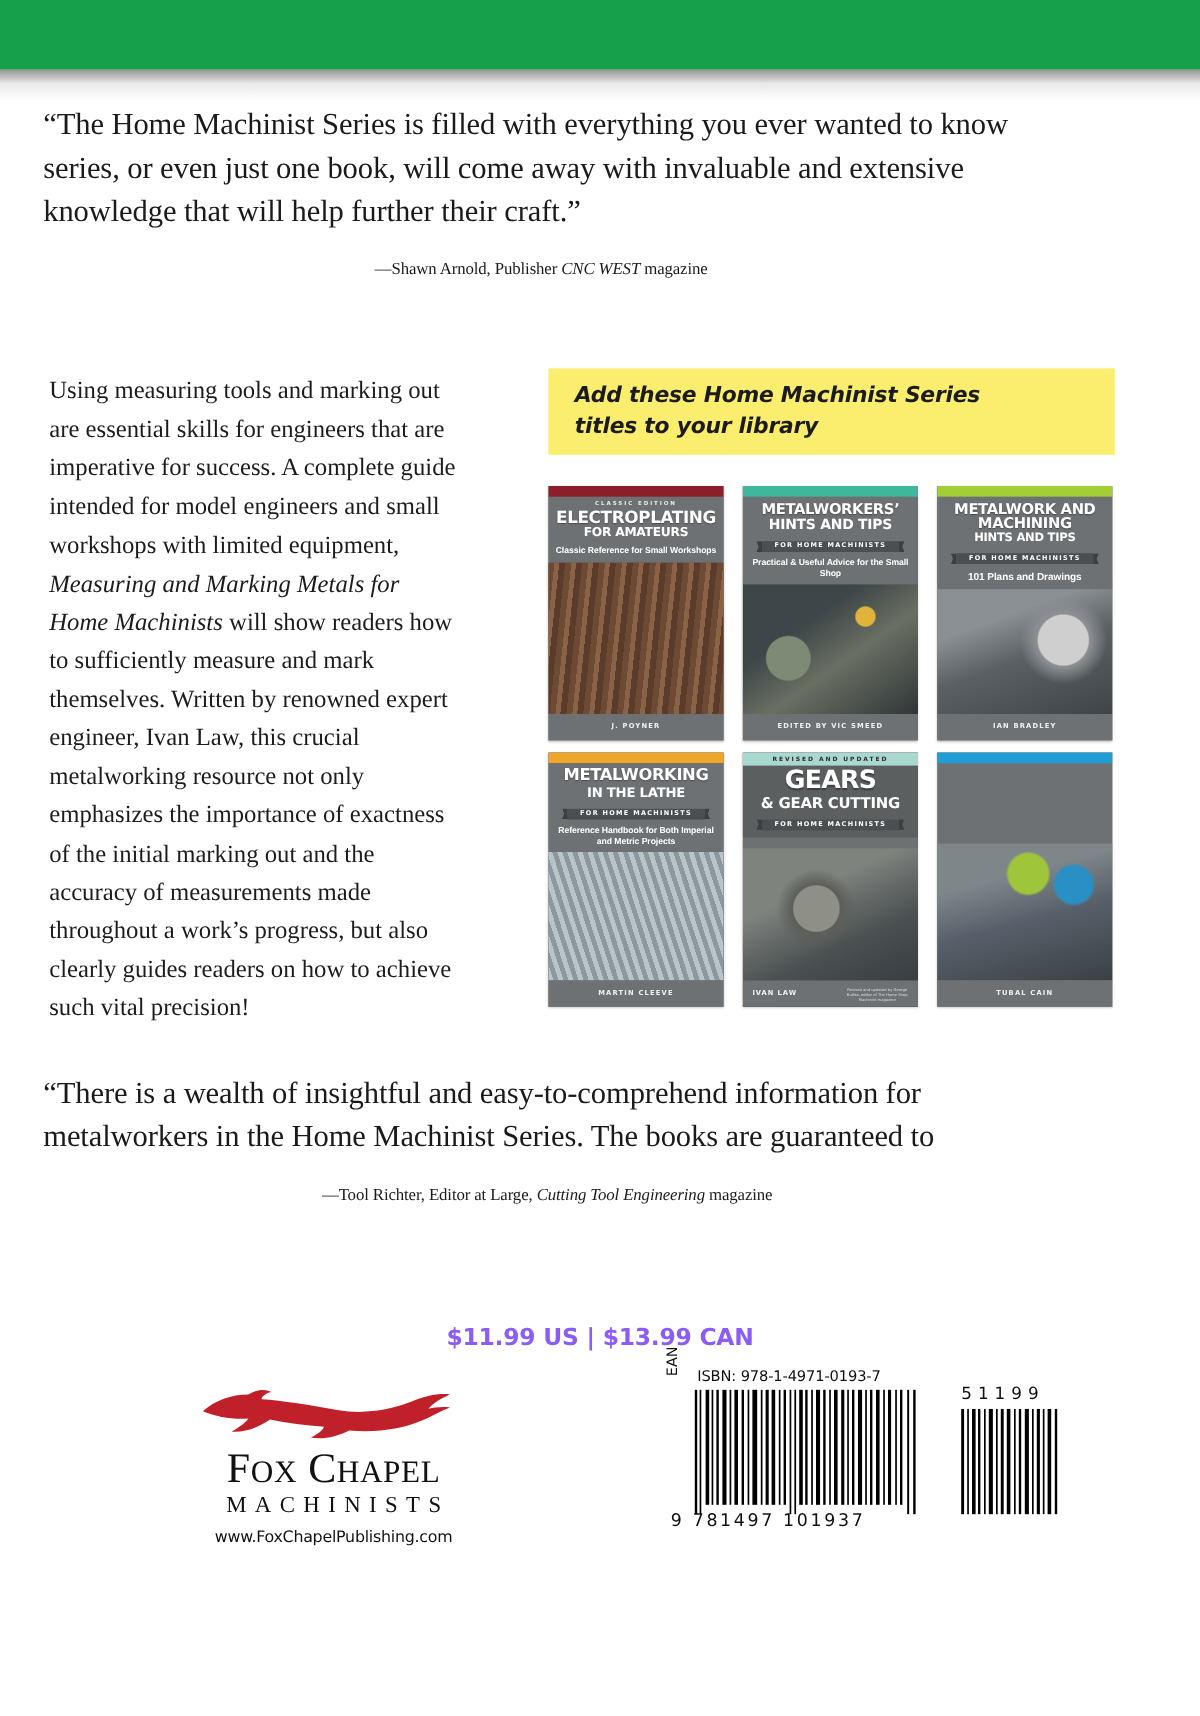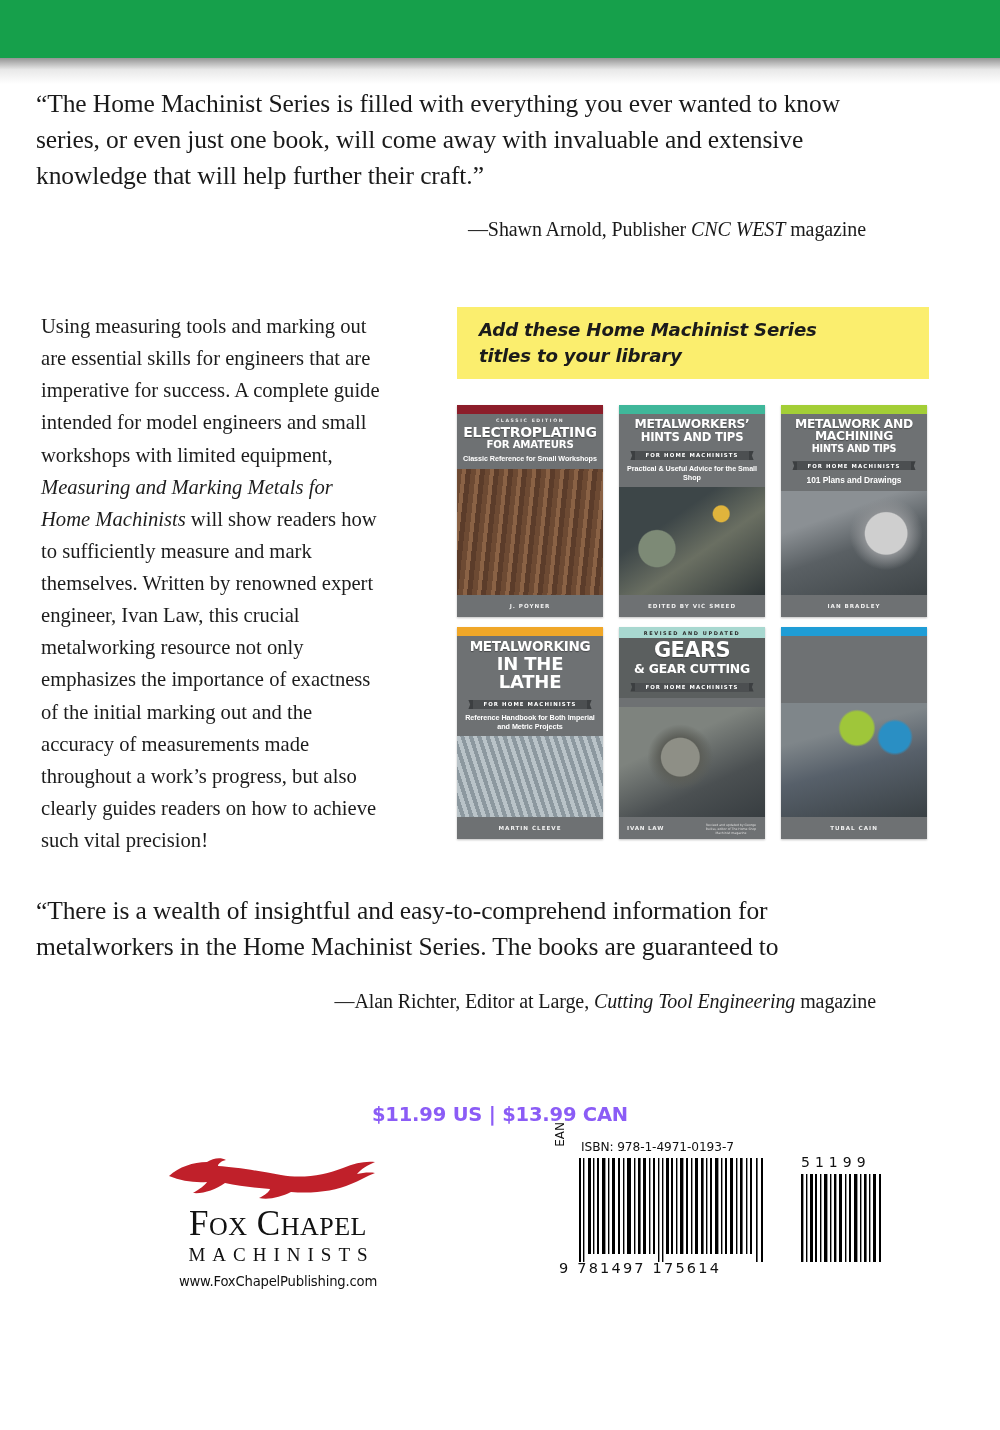--- a/index.html
+++ b/index.html
@@ -11,21 +11,21 @@
 
   
   .top-band{position:absolute;left:0;top:0;width:1000px;height:58px;background:#16a04b;}
   .top-shadow{position:absolute;left:0;top:58px;width:1000px;height:26px;
     background:linear-gradient(to bottom, rgba(60,60,60,.55), rgba(130,130,130,.18) 45%, rgba(255,255,255,0));}
 
   
   .quote{position:absolute;font-family:"Liberation Serif", serif;font-size:25.5px;line-height:1.42;
     color:#1a1a1a;letter-spacing:-0.1px;}
   .quote-1{left:36px;top:86px;width:830px;}
-  .attrib{font-size:20px;text-align:right;margin-top:20px;}
+  .attrib{font-size:14px;text-align:center;margin-top:20px;}
   .attrib i{font-style:italic;}
 
   .quote-2{left:36px;top:893px;width:840px;}
   .quote-2 .attrib{margin-top:22px;}
 
   .q-hang{padding-left:14px;text-indent:-14px;}
 
   
   .body-copy{position:absolute;left:41px;top:310px;width:340px;
     font-family:"Liberation Serif", serif;font-size:20.6px;line-height:1.56;color:#1c1c1c;}
@@ -185,21 +185,21 @@
     <div class="author">
         <span>IAN BRADLEY</span>
       </div>
   </div>
 
   <div class="book">
     <div class="topbar" style="background:#f0a728"></div>
     <div class="photo ph-screw" style="top:82px;height:108px;"></div>
     <div class="head">
       <div class="title t2" style="font-size:13.6px">METALWORKING</div>
-      <div class="subtitle" style="font-size:18px">IN THE LATHE</div>
+      <div class="subtitle" style="font-size:11px">IN THE LATHE</div>
       <div class="ribbon">FOR HOME MACHINISTS</div>
       <div class="tagline">Reference Handbook for Both Imperial and Metric Projects</div>
     </div>
     <div class="author">
         <span>MARTIN CLEEVE</span>
       </div>
   </div>
 
   <div class="book">
     <div class="topbar" style="background:#a8d8d0;height:16px"></div>
@@ -224,21 +224,21 @@
     <div class="author">
         <span>TUBAL CAIN</span>
       </div>
   </div>
 
 </div>
 
 <div class="quote quote-2">
   <div class="q-hang">“There is a wealth of insightful and easy-to-comprehend information for</div>
   <div>metalworkers in the Home Machinist Series. The books are guaranteed to</div>
-  <div class="attrib"><span>—Alan Richter, Editor at Large, </span><i>Cutting Tool Engineering</i><span> magazine</span></div>
+  <div class="attrib"><span>—Tool Richter, Editor at Large, </span><i>Cutting Tool Engineering</i><span> magazine</span></div>
 </div>
 
 <div class="price">$11.99 US | $13.99 CAN</div>
 
 <div class="logo">
   <svg class="fox" viewBox="0 0 230 62">
     <path fill="#c0202a" d="M6 28 C16 19, 30 14, 44 14 C50 10, 58 9, 63 12 C58 13, 55 16, 55 18
       C72 19, 96 23, 118 27 C140 31, 162 27, 180 20 C192 15, 202 13, 212 14
       C205 17, 198 21, 194 26 C199 25, 206 24, 212 25 C204 28, 196 33, 188 36
       C172 43, 150 46, 128 44 C118 49, 106 52, 96 50 C102 47, 106 44, 107 41
@@ -289,21 +289,21 @@
       <rect x="148" y="0" width="2" height="96"></rect>
         <rect x="153" y="0" width="3" height="96"></rect>
       <rect x="159" y="0" width="1.4" height="96"></rect>
         <rect x="163" y="0" width="2.6" height="96"></rect>
       <rect x="169" y="0" width="1.4" height="96"></rect>
         <rect x="173" y="0" width="2" height="96"></rect>
       <rect x="179" y="0" width="1.6" height="104"></rect>
         <rect x="184" y="0" width="2" height="104"></rect>
     </g>
   </svg>
-  <div class="digits-main">9 781497 175614</div>
+  <div class="digits-main">9 781497 101937</div>
   <svg class="bars-addon" viewBox="0 0 88 88" preserveAspectRatio="none">
     <g fill="#000">
       <rect x="2" y="0" width="2.4" height="88"></rect>
         <rect x="7" y="0" width="1.4" height="88"></rect>
       <rect x="11" y="0" width="3" height="88"></rect>
         <rect x="16" y="0" width="2" height="88"></rect>
       <rect x="21" y="0" width="1.4" height="88"></rect>
         <rect x="25" y="0" width="3.4" height="88"></rect>
       <rect x="31" y="0" width="1.4" height="88"></rect>
         <rect x="35" y="0" width="2.4" height="88"></rect>

